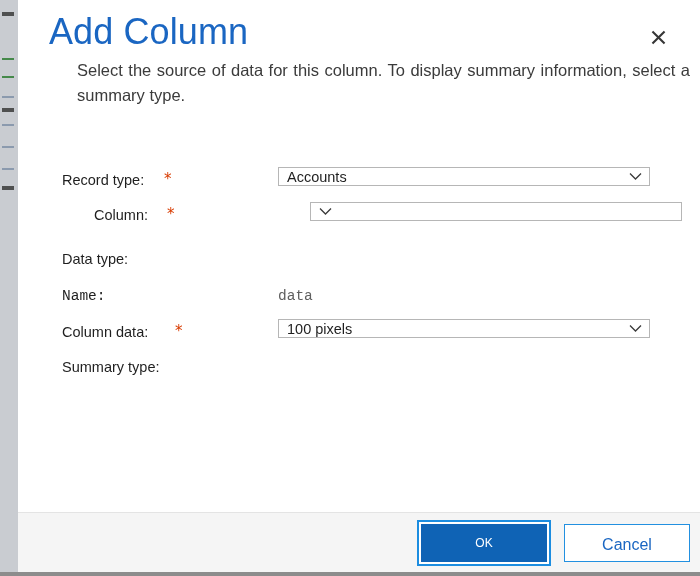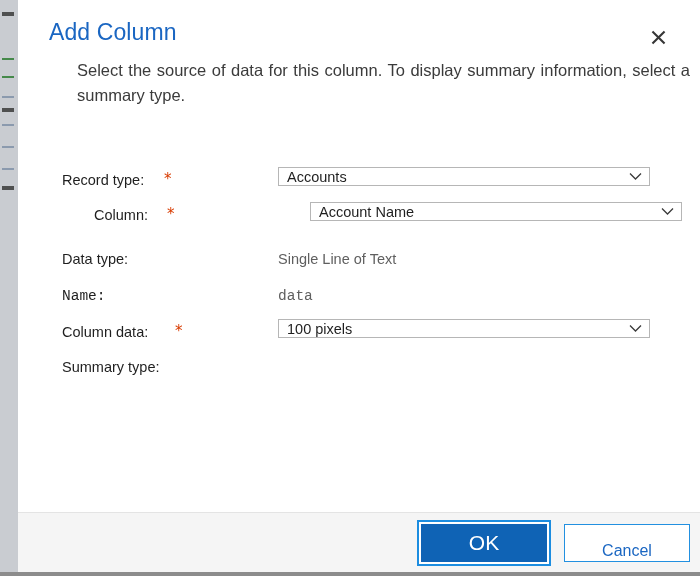--- a/index.html
+++ b/index.html
@@ -55,21 +55,21 @@
   #header {
     position: absolute;
     left: 0; top: 0;
     width: 682px;
     height: 120px;
   }
   #dialog-title {
     position: absolute;
     left: 31px;
     top: 14px;
-    font-size: 23px;
+    font-size: 36px;
     font-weight: 400;
     color: #1a66c2;
     letter-spacing: .1px;
     line-height: 36px;
     white-space: nowrap;
   }
   #close-button {
     position: absolute;
     left: 625px;
     top: 22px;
@@ -195,42 +195,42 @@
     width: 126px;
     height: 38px;
     box-sizing: border-box;
     background: #0f63b5;
     border: 1px solid #0f63b5;
     outline: 2px solid #1c8de0;
     outline-offset: 2px;
     box-shadow: 0 0 0 2px #ffffff;
     color: #ffffff;
     font-family: "Liberation Sans", sans-serif;
-    font-size: 21px;
+    font-size: 12px;
     line-height: 36px;
     text-align: center;
     cursor: pointer;
     padding: 0;
   }
   #cancel-button {
     position: absolute;
     left: 546px;
     top: 11px;
     width: 126px;
     height: 38px;
     box-sizing: border-box;
     background: #ffffff;
     border: 1px solid #2290e0;
     color: #1a66c2;
     font-family: "Liberation Sans", sans-serif;
     font-size: 16px;
     line-height: 36px;
     text-align: center;
     cursor: pointer;
-    padding: 8px;
+    padding: 2px;
   }
   #bottom-edge {
     position: absolute;
     left: 0;
     top: 572px;
     width: 700px;
     height: 4px;
     background: #8c8c8c;
   }
 </style>
@@ -276,32 +276,30 @@
               <path d="M1 1.5 L6.5 7 L12 1.5" fill="none" stroke="#3a3a3a" stroke-width="1.3"></path>
             </svg>
         </span>
       </div>
     </div>
 
     <div class="form-row" style="top:52px;margin-left:32px;">
       <span class="field-label">Column:</span>
       <span class="required-mark" style="left:117px;">*</span>
       <div class="control combo">
-        <span class="combo-value">Account Name</span>
         <span class="combo-arrow">
           <svg width="13" height="9" viewBox="0 0 13 9">
               <path d="M1 1.5 L6.5 7 L12 1.5" fill="none" stroke="#3a3a3a" stroke-width="1.3"></path>
             </svg>
         </span>
       </div>
     </div>
 
     <div class="form-row" style="top:96px;">
       <span class="field-label">Data type:</span>
-      <span class="static-value">Single Line of Text</span>
     </div>
 
     <div class="form-row" style="top:133px;font-family:Liberation Mono, monospace;">
       <span class="field-label">Name:</span>
       <span class="static-value">data</span>
     </div>
 
     <div class="form-row" style="top:169px;">
       <span class="field-label">Column data:</span>
       <span class="required-mark" style="left:157px;">*</span>

